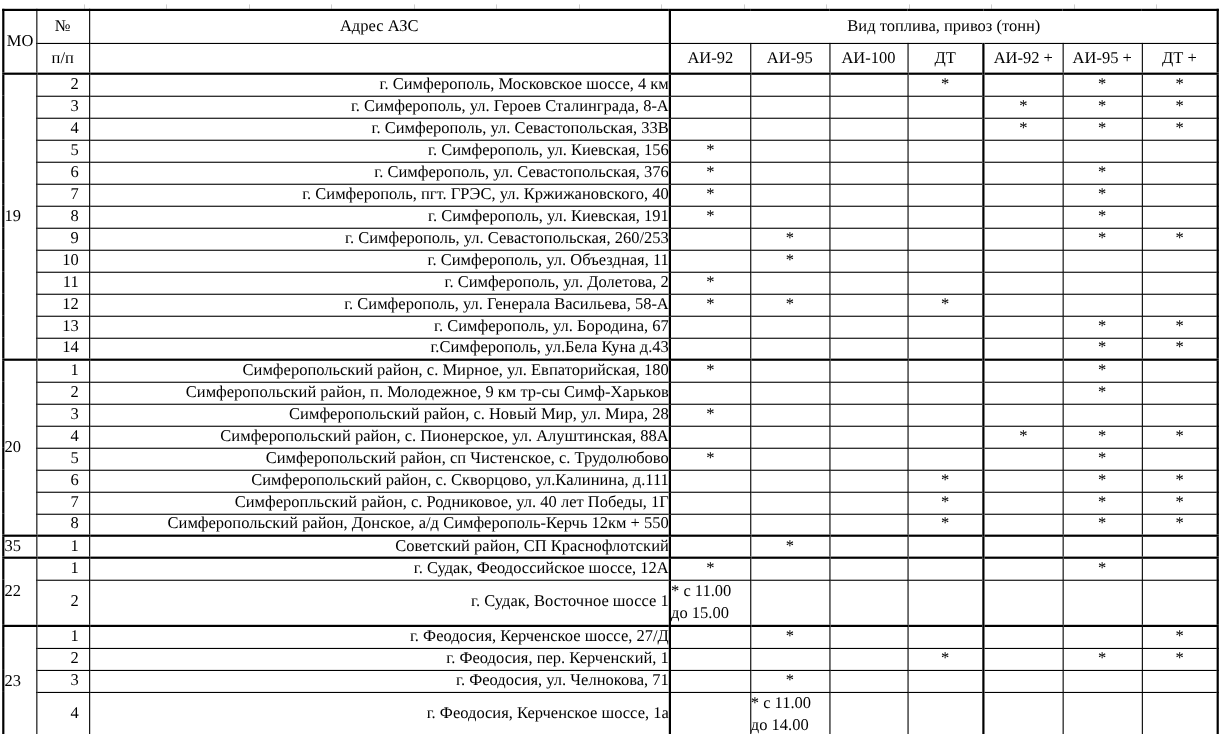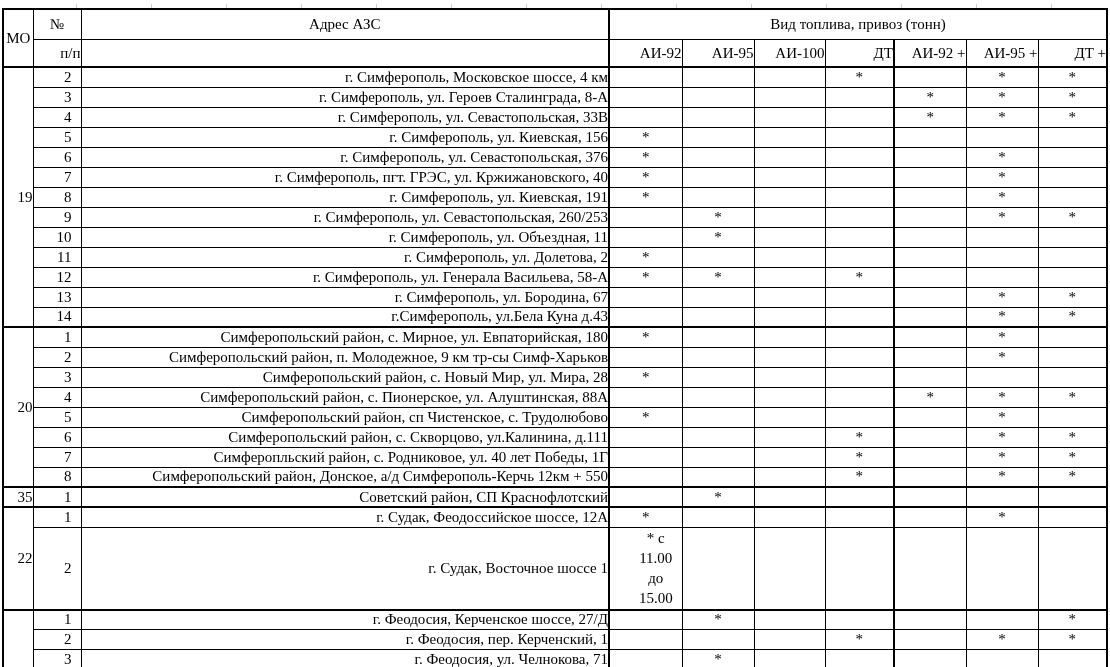--- a/index.html
+++ b/index.html
@@ -17,28 +17,28 @@
   table.main { border: 2px solid #000; border-bottom-width: 2px; }
   th, td {
     border: 1px solid #000;
     font-weight: normal;
     font-size: 15px;
     padding: 0;
     vertical-align: middle;
     overflow: hidden;
   }
   thead th { text-align: center; height: 29px; }
-  thead tr.h2 th { height: 26px; text-align: right; }
+  thead tr.h2 th { height: 26px; }
   tbody tr { height: 20px; }
-  td.mo   { text-align: right; }
+  td.mo   { text-align: left; }
   td.num  { text-align: right; padding-right: 9px; }
   td.addr { text-align: right; padding-left: 4px; white-space: nowrap; }
   td.fuel { text-align: center; line-height: 1; }
   td.fuel.note {
-    text-align: center; padding-left: 20px;
+    text-align: left; padding-left: 0;
     white-space: pre-line; line-height: 1.35; font-size: 15px;
   }
   tr.sec-top td { border-top: 2px solid #000; }
   .thick-left { border-left: 2px solid #000 !important; margin-top: 24px; }
 </style>
 </head>
 <body>
 
 <div class="sheet">
   <div class="topstrip"></div>

